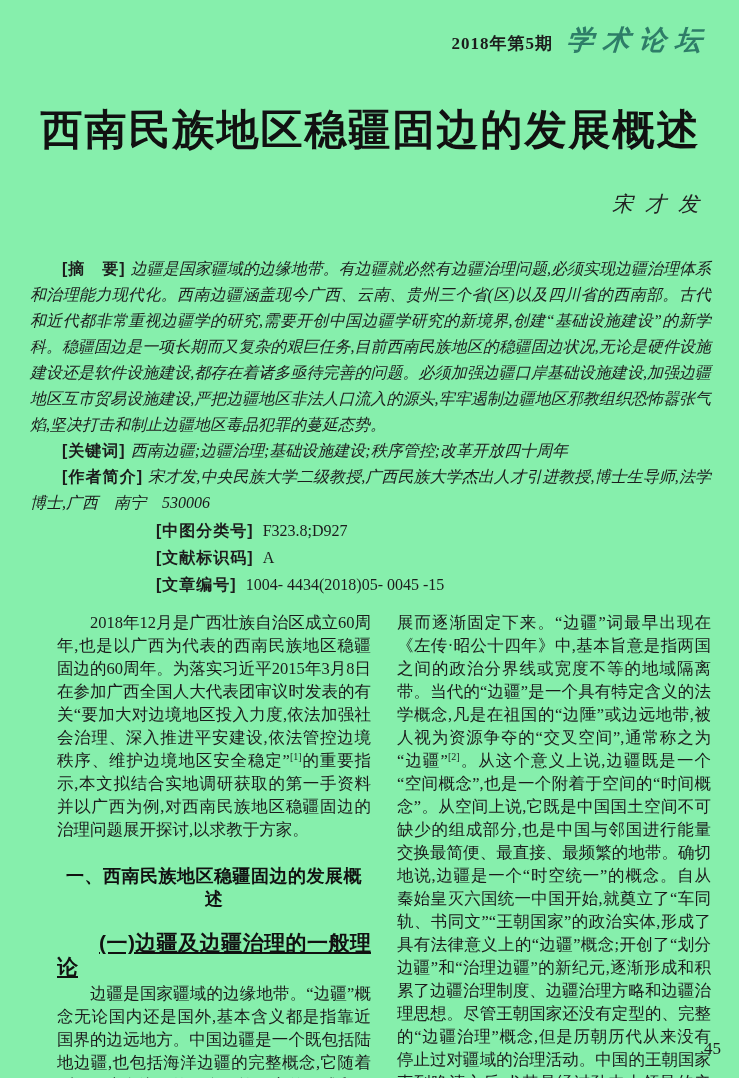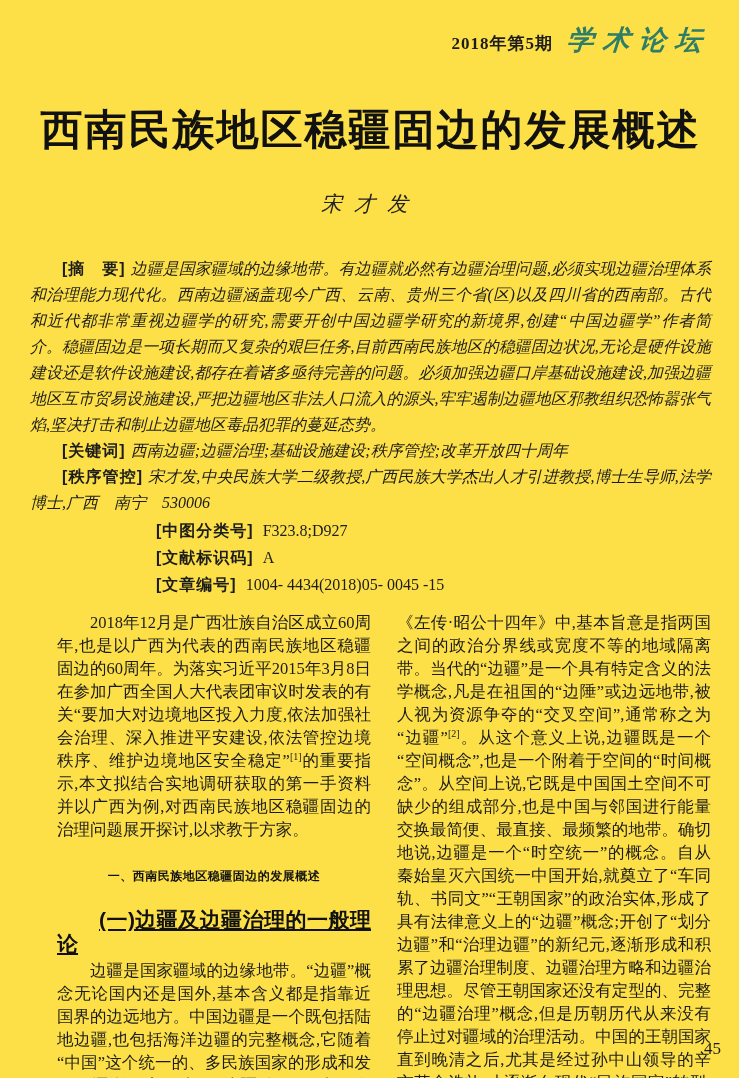--- a/index.html
+++ b/index.html
@@ -1,20 +1,20 @@
 <!DOCTYPE html>
 <html lang="zh"><head>
 <meta charset="utf-8">
 <style>
   html,body{margin:0;padding:0;background:#e8e8e8;}
   .page{
     position:relative;
     width:739px;height:1078px;
     margin:0 auto;
-    background:#fde047;
+    background:#86efac;
     box-sizing:border-box;
     padding:22px 28px 0 30px;
     overflow:hidden;
     color:#1c1c1c;
     font-family:"Liberation Serif","DejaVu Serif",serif;
   }
   
   .hdr{display:flex;justify-content:flex-end;align-items:baseline;gap:14px;height:34px;}
   .hdr-issue{font-weight:700;font-size:17px;letter-spacing:1px;}
   .hdr-journal{
@@ -22,21 +22,21 @@
     letter-spacing:9px;transform:skewX(-4deg);
     font-family:"DejaVu Serif","Liberation Serif",serif;
   }
   
   .title{
     margin-top:46px;text-align:center;
     font-family:"Liberation Sans","DejaVu Sans",sans-serif;
     font-weight:700;font-size:42px;letter-spacing:2px;color:#111;
   }
   .author{
-    margin-top:32px;text-align:center;
+    margin-top:32px;text-align:right;
     font-style:italic;font-size:21px;letter-spacing:12px;color:#222;
   }
   
   .fm{margin-top:38px;font-size:16px;}
   .fm p{margin:0;text-align:justify;text-indent:2em;line-height:26px;font-style:italic;}
   .fm-label{
     font-style:normal;font-weight:700;
     font-family:"Liberation Sans","DejaVu Sans",sans-serif;
     padding-right:5px;letter-spacing:1px;
   }
@@ -49,21 +49,21 @@
   .columns{
     margin-top:13px;
     height:494px;
     column-count:2;column-gap:26px;column-fill:auto;
     font-size:16.5px;line-height:23px;text-align:justify;
     overflow:hidden;color:#1b1b1b;margin-left:27px;
   }
   .columns p{margin:0;text-indent:2em;}
   .sec-h{
     font-family:"Liberation Sans","DejaVu Sans",sans-serif;
-    font-weight:700;font-size:12px;text-align:center;text-indent:0;
+    font-weight:700;font-size:18px;text-align:center;text-indent:0;
     margin:24px 0 20px;letter-spacing:0.5px;color:#111;
   }
   .sub-h{
     font-family:"Liberation Sans","DejaVu Sans",sans-serif;
     font-weight:700;font-size:21px;line-height:24px;
     margin:0 0 3px;text-indent:2em;color:#111;text-decoration:underline;
   }
   sup{font-size:10px;line-height:0;vertical-align:super;}
   
   .fn{margin-top:9px;}
@@ -83,23 +83,23 @@
 
   <div class="hdr">
     <span class="hdr-issue">2018年第5期</span>
     <span class="hdr-journal" style="color: rgb(46, 125, 104);">学术论坛</span>
   </div>
 
   <h1 class="title">西南民族地区稳疆固边的发展概述</h1>
   <div class="author">宋才发</div>
 
   <div class="fm">
-    <p><span class="fm-label">[摘　要]</span><span>边疆是国家疆域的边缘地带。有边疆就必然有边疆治理问题,必须实现边疆治理体系和治理能力现代化。西南边疆涵盖现今广西、云南、贵州三个省(区)以及四川省的西南部。古代和近代都非常重视边疆学的研究,需要开创中国边疆学研究的新境界,创建“中国边疆学”作者简介。稳疆固边是一项长期而又复杂的艰巨任务,目前西南民族地区的稳疆固边状况,无论是硬件设施建设还是软件设施建设,都存在着诸多亟待完善的问题。必须加强边疆口岸基础设施建设,加强边疆地区互市贸易设施建设,严把边疆地区非法人口流入的源头,牢牢遏制边疆地区邪教组织恐怖嚣张气焰,坚决打击和制止边疆地区毒品犯罪的蔓延态势。</span></p>
+    <p><span class="fm-label">[摘　要]</span><span>边疆是国家疆域的边缘地带。有边疆就必然有边疆治理问题,必须实现边疆治理体系和治理能力现代化。西南边疆涵盖现今广西、云南、贵州三个省(区)以及四川省的西南部。古代和近代都非常重视边疆学的研究,需要开创中国边疆学研究的新境界,创建“基础设施建设”的新学科。稳疆固边是一项长期而又复杂的艰巨任务,目前西南民族地区的稳疆固边状况,无论是硬件设施建设还是软件设施建设,都存在着诸多亟待完善的问题。必须加强边疆口岸基础设施建设,加强边疆地区互市贸易设施建设,严把边疆地区非法人口流入的源头,牢牢遏制边疆地区邪教组织恐怖嚣张气焰,坚决打击和制止边疆地区毒品犯罪的蔓延态势。</span></p>
     <p><span class="fm-label">[关键词]</span><span>西南边疆;边疆治理;基础设施建设;秩序管控;改革开放四十周年</span></p>
-    <p><span class="fm-label">[秩序管控]</span><span>宋才发,中央民族大学二级教授,广西民族大学杰出人才引进教授,博士生导师,法学博士,广西　南宁　530006</span></p>
+    <p><span class="fm-label">[作者简介]</span><span>宋才发,中央民族大学二级教授,广西民族大学杰出人才引进教授,博士生导师,法学博士,广西　南宁　530006</span></p>
     <div class="clc-row">
       <span class="grp"><span class="fm-label">[中图分类号]</span><span class="clc-val">F323.8;D927</span></span>
       <span class="grp g2"><span class="fm-label">[文献标识码]</span><span class="clc-val">A</span></span>
       <span class="grp g3"><span class="fm-label">[文章编号]</span><span class="clc-val">1004- 4434(2018)05- 0045 -15</span></span>
     </div>
   </div>
 
   <div class="columns">
     <p><span>2018年12月是广西壮族自治区成立60周年,也是以广西为代表的西南民族地区稳疆固边的60周年。为落实习近平2015年3月8日在参加广西全国人大代表团审议时发表的有关“要加大对边境地区投入力度,依法加强社会治理、深入推进平安建设,依法管控边境秩序、维护边境地区安全稳定”</span><sup>[1]</sup><span>的重要指示,本文拟结合实地调研获取的第一手资料并以广西为例,对西南民族地区稳疆固边的治理问题展开探讨,以求教于方家。</span></p>
     <h2 class="sec-h">一、西南民族地区稳疆固边的发展概述</h2>

